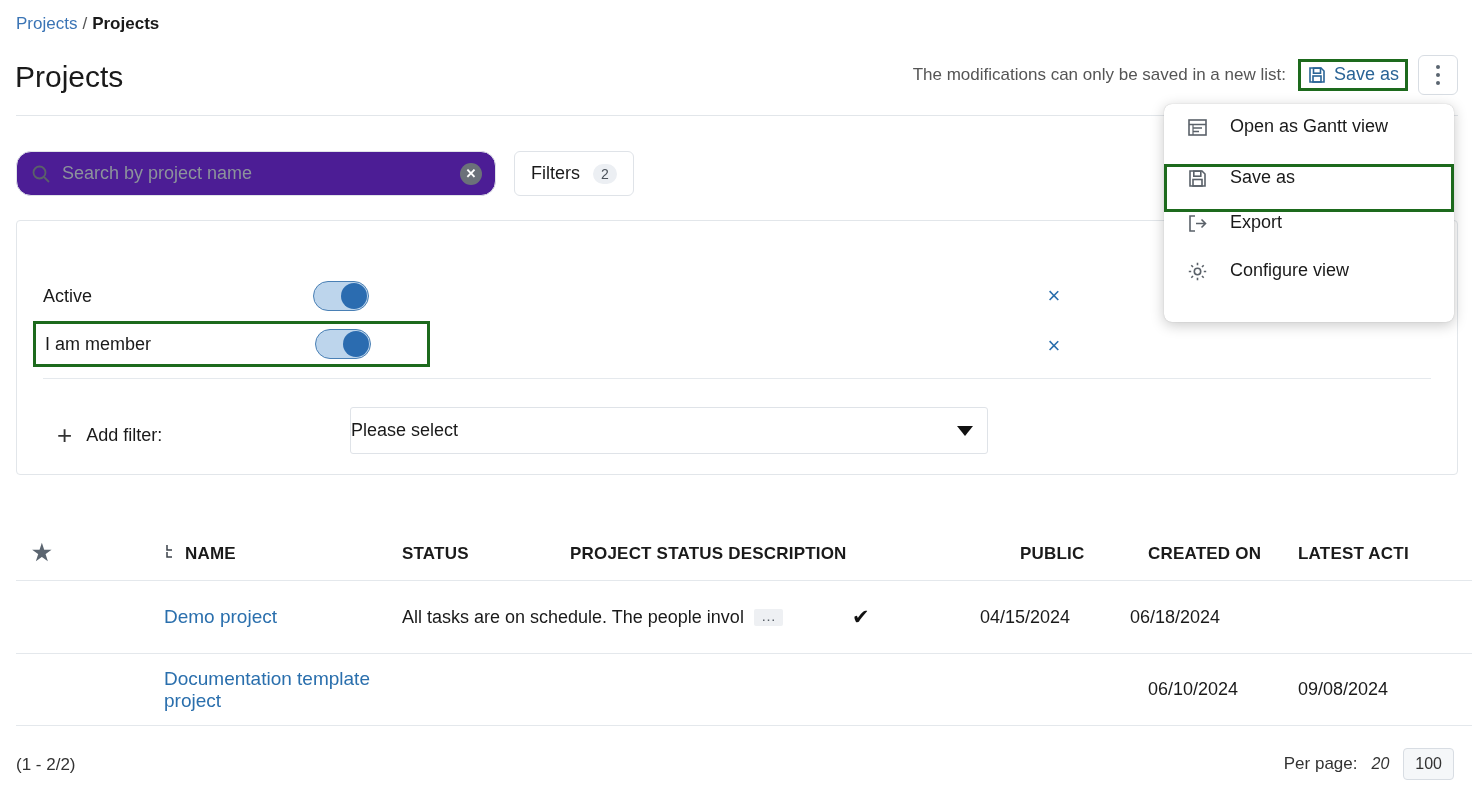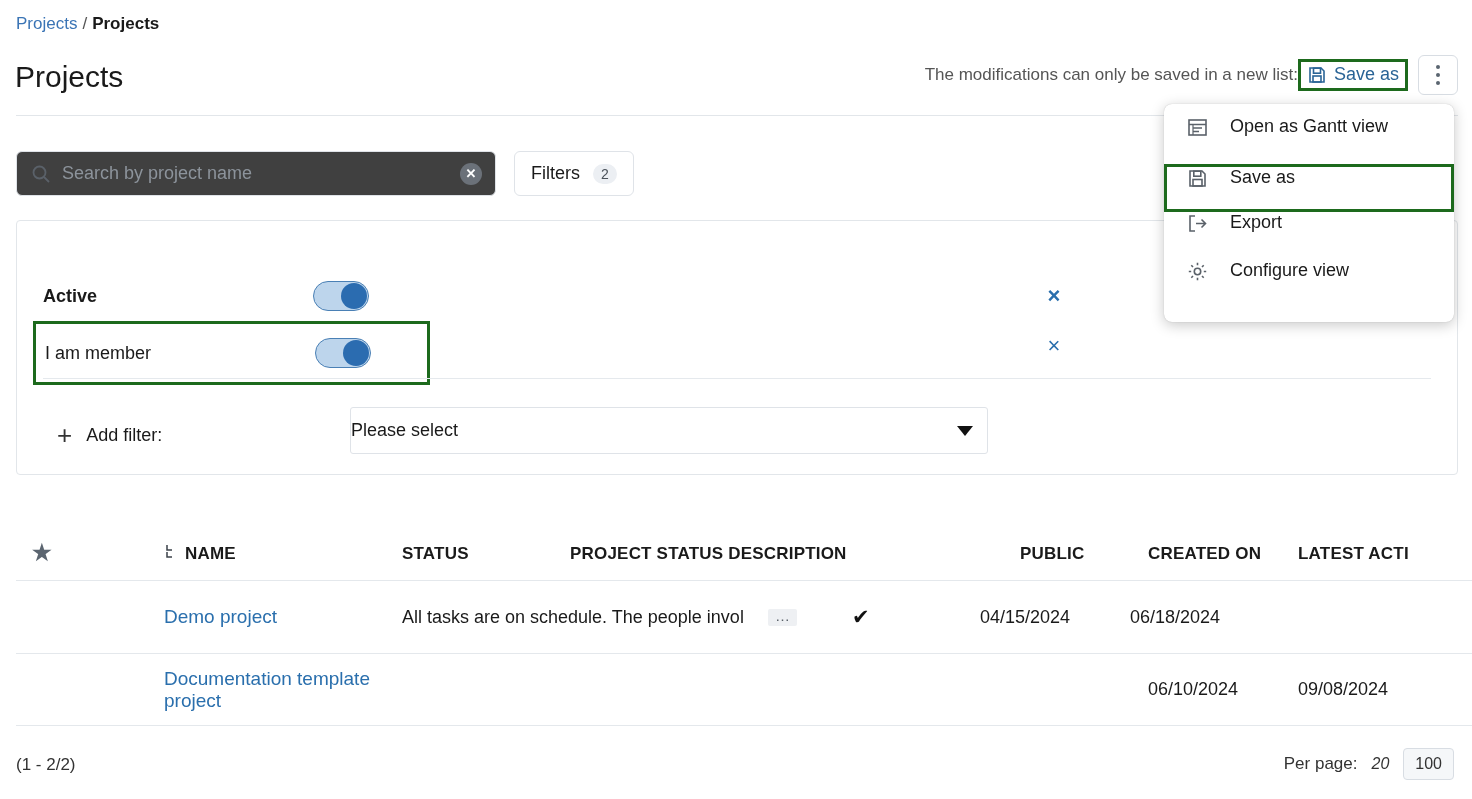--- a/index.html
+++ b/index.html
@@ -28,21 +28,21 @@
     position: absolute; left: 15px; top: 58px;
     font-size: 30px; line-height: 38px; font-weight: 400;
     color: #1a1a1a;
   }
   .toolbar {
     position: absolute; right: 14px; top: 55px;
     display: flex; align-items: center; gap: 0px;
   }
   .toolbar-note {
     font-size: 17px; color: #555; white-space: nowrap;
-    line-height: 24px;
+    margin-right: 12px; line-height: 24px;
   }
   .saveas-wrap {
     border: 3px solid #1d6a1d;
     padding: 2px 6px 3px 6px;
     display: flex; align-items: center; gap: 7px;
     background: #fff;
   }
   .saveas-wrap .sa-label { color: #2a6496; font-size: 18px; white-space: nowrap; }
   .saveas-wrap svg { display: block; }
   .kebab-btn {
@@ -79,22 +79,22 @@
   .menu-item .mi-icon { width: 22px; height: 22px; display:flex; align-items:center; justify-content:center; }
   .menu-item.highlighted {
     border: 3px solid #1d6a1d;
     margin: 0; padding: 0 19px; height: 48px;
   }
 
   
   .search-box {
     position: absolute; left: 16px; top: 151px;
     width: 480px; height: 45px;
-    border: 1px solid #dfe3e8; border-radius: 6px;
-    background: #404040;
+    border: 1px solid #dfe3e8; border-radius: 15px;
+    background: #4c1d95;
     display: flex; align-items: center;
   }
   .search-box .s-icon { margin-left: 13px; width: 22px; height: 22px; }
   .search-ph {
     margin-left: 10px; font-size: 18px; color: #8c939b; flex: 1;
   }
   .clear-btn {
     margin-right: 13px; width: 22px; height: 22px; border-radius: 50%;
     background: #6b7179; color: #fff; font-size: 13px; font-weight: bold;
     display: flex; align-items: center; justify-content: center;
@@ -135,23 +135,23 @@
     position: absolute; right: 1px; top: 1px;
     width: 26px; height: 26px; border-radius: 50%;
     background: #2b6cb0;
   }
   .x-btn {
     position: absolute; left: 1025px;
     width: 24px; height: 24px;
     color: #2a6fad; font-size: 22px; line-height: 22px;
     display: flex; align-items: center; justify-content: center;
   }
-  .row-active { top: 49px; font-weight: bold; }
+  .row-active { top: 49px; }
   .row-member {
-    top: 100px; left: 16px; width: 397px; height: 64px;
+    top: 100px; left: 16px; width: 397px; height: 46px;
     border: 3px solid #1d6a1d;
   }
   .row-member .fr-label { margin-left: 9px; }
   .member-x { position: absolute; left: 1025px; top: 113px; }
   .card-divider {
     position: absolute; left: 26px; right: 26px; top: 157px;
     height: 1px; background: #e5e9ed;
   }
   .addfilter-row {
     position: absolute; left: 0; top: 188px; right: 0; height: 52px;
@@ -185,21 +185,21 @@
   .t-head .th { white-space: nowrap; }
   .t-row {
     display: flex; align-items: center; height: 73px;
     border-top: 1px solid #e4e8ec;
     font-size: 18px; color: #1a1a1a;
   }
   .t-row:last-child { border-bottom: 1px solid #e4e8ec; }
   .c-star   { width: 66px; display:flex; justify-content:flex-start; padding-left:16px;}
   .c-name   { width: 320px; padding-left: 82px; }
   .c-status { width: 168px; display:flex; align-items:center; gap:11px; }
-  .c-desc   { width: 450px; display:flex; align-items:center; gap:24px; }
+  .c-desc   { width: 450px; display:flex; align-items:center; gap:10px; }
   .c-public { width: 128px; }
   .c-created{ width: 150px; }
   .c-latest { width: 150px; }
   .head-name { padding-left: 82px; width: 320px; display:flex; align-items:center; gap:8px;}
   .head-star { width: 66px; padding-left:16px; }
   .head-status { width: 168px; }
   .head-desc { width: 450px; }
   .head-public { width: 128px; }
   .head-created { width: 150px; }
   .head-latest { width: 150px; }

